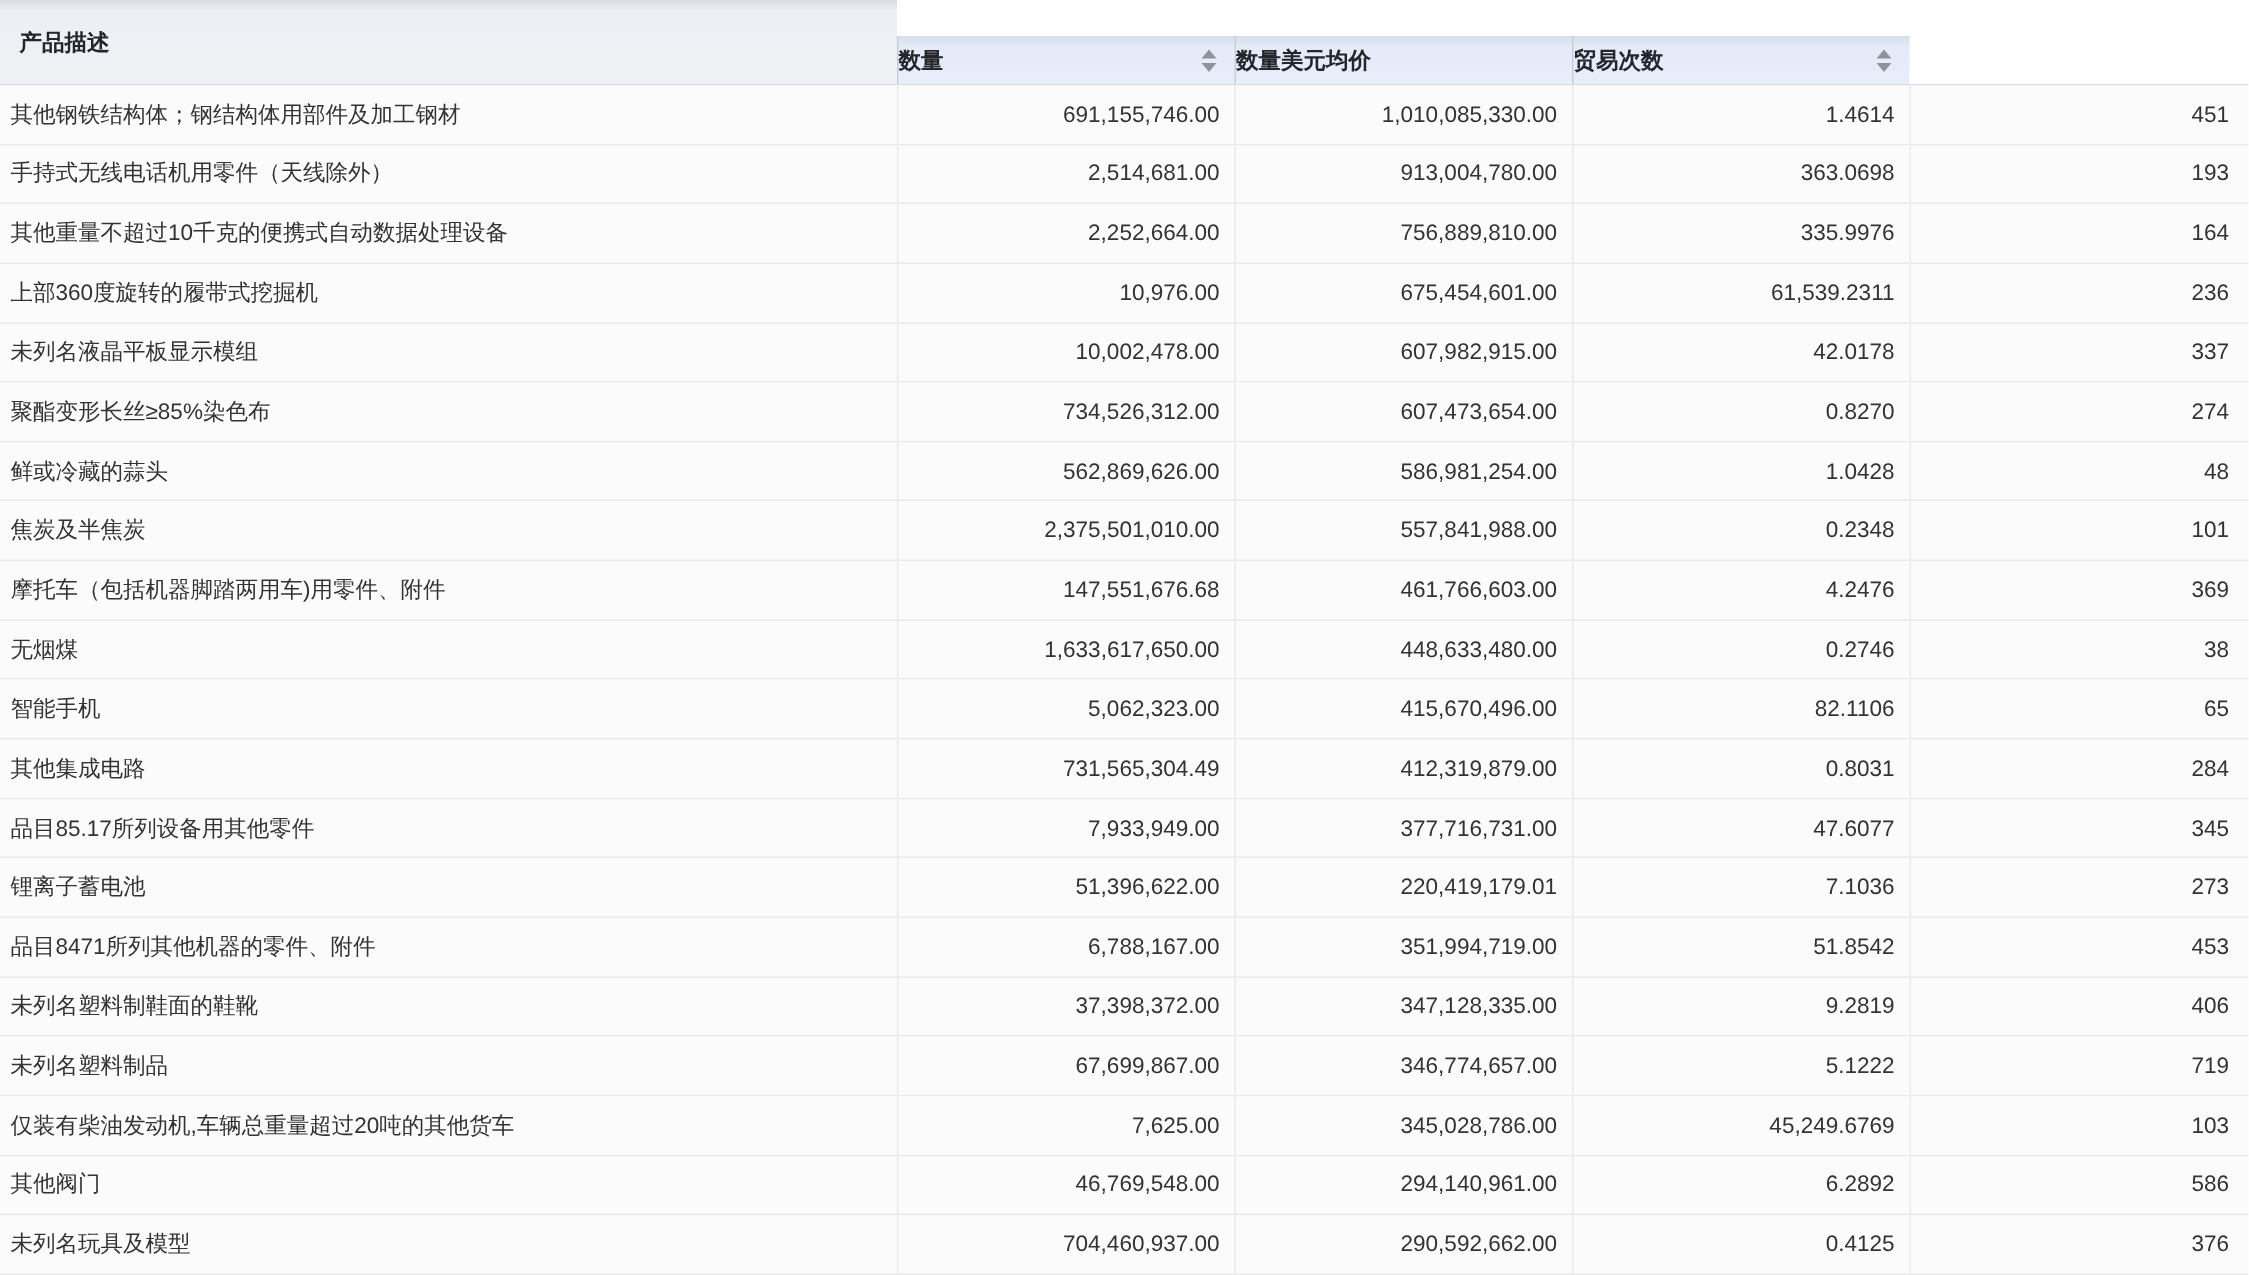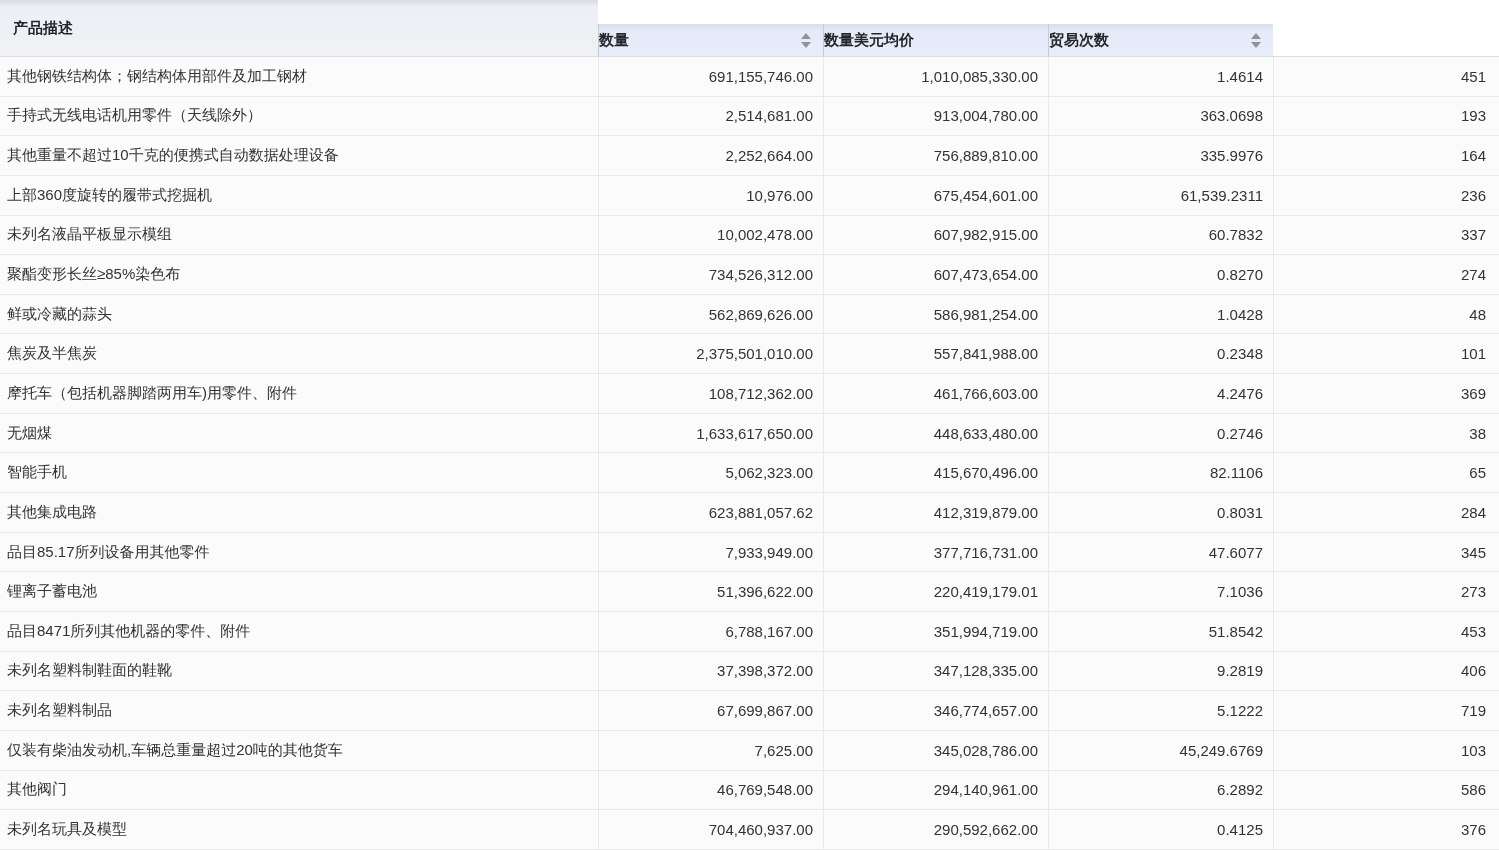--- a/index.html
+++ b/index.html
@@ -91,28 +91,28 @@
           <i class="tri tri-up"></i>
           <i class="tri tri-down"></i>
         </span>
     </div>
   </div>
   <div class="tbody">
       <div class="tr"><div class="td col-desc">其他钢铁结构体；钢结构体用部件及加工钢材</div><div class="td col-num">691,155,746.00</div><div class="td col-num">1,010,085,330.00</div><div class="td col-num">1.4614</div><div class="td col-num col-last">451</div></div>
       <div class="tr"><div class="td col-desc">手持式无线电话机用零件（天线除外）</div><div class="td col-num">2,514,681.00</div><div class="td col-num">913,004,780.00</div><div class="td col-num">363.0698</div><div class="td col-num col-last">193</div></div>
       <div class="tr"><div class="td col-desc">其他重量不超过10千克的便携式自动数据处理设备</div><div class="td col-num">2,252,664.00</div><div class="td col-num">756,889,810.00</div><div class="td col-num">335.9976</div><div class="td col-num col-last">164</div></div>
       <div class="tr"><div class="td col-desc">上部360度旋转的履带式挖掘机</div><div class="td col-num">10,976.00</div><div class="td col-num">675,454,601.00</div><div class="td col-num">61,539.2311</div><div class="td col-num col-last">236</div></div>
-      <div class="tr"><div class="td col-desc">未列名液晶平板显示模组</div><div class="td col-num">10,002,478.00</div><div class="td col-num">607,982,915.00</div><div class="td col-num">60.7832</div><div class="td col-num col-last">337</div></div>
+      <div class="tr"><div class="td col-desc">未列名液晶平板显示模组</div><div class="td col-num">10,002,478.00</div><div class="td col-num">607,982,915.00</div><div class="td col-num">42.0178</div><div class="td col-num col-last">337</div></div>
       <div class="tr"><div class="td col-desc">聚酯变形长丝≥85%染色布</div><div class="td col-num">734,526,312.00</div><div class="td col-num">607,473,654.00</div><div class="td col-num">0.8270</div><div class="td col-num col-last">274</div></div>
       <div class="tr"><div class="td col-desc">鲜或冷藏的蒜头</div><div class="td col-num">562,869,626.00</div><div class="td col-num">586,981,254.00</div><div class="td col-num">1.0428</div><div class="td col-num col-last">48</div></div>
       <div class="tr"><div class="td col-desc">焦炭及半焦炭</div><div class="td col-num">2,375,501,010.00</div><div class="td col-num">557,841,988.00</div><div class="td col-num">0.2348</div><div class="td col-num col-last">101</div></div>
-      <div class="tr"><div class="td col-desc">摩托车（包括机器脚踏两用车)用零件、附件</div><div class="td col-num">108,712,362.00</div><div class="td col-num">461,766,603.00</div><div class="td col-num">4.2476</div><div class="td col-num col-last">369</div></div>
+      <div class="tr"><div class="td col-desc">摩托车（包括机器脚踏两用车)用零件、附件</div><div class="td col-num">147,551,676.68</div><div class="td col-num">461,766,603.00</div><div class="td col-num">4.2476</div><div class="td col-num col-last">369</div></div>
       <div class="tr"><div class="td col-desc">无烟煤</div><div class="td col-num">1,633,617,650.00</div><div class="td col-num">448,633,480.00</div><div class="td col-num">0.2746</div><div class="td col-num col-last">38</div></div>
       <div class="tr"><div class="td col-desc">智能手机</div><div class="td col-num">5,062,323.00</div><div class="td col-num">415,670,496.00</div><div class="td col-num">82.1106</div><div class="td col-num col-last">65</div></div>
-      <div class="tr"><div class="td col-desc">其他集成电路</div><div class="td col-num">623,881,057.62</div><div class="td col-num">412,319,879.00</div><div class="td col-num">0.8031</div><div class="td col-num col-last">284</div></div>
+      <div class="tr"><div class="td col-desc">其他集成电路</div><div class="td col-num">731,565,304.49</div><div class="td col-num">412,319,879.00</div><div class="td col-num">0.8031</div><div class="td col-num col-last">284</div></div>
       <div class="tr"><div class="td col-desc">品目85.17所列设备用其他零件</div><div class="td col-num">7,933,949.00</div><div class="td col-num">377,716,731.00</div><div class="td col-num">47.6077</div><div class="td col-num col-last">345</div></div>
       <div class="tr"><div class="td col-desc">锂离子蓄电池</div><div class="td col-num">51,396,622.00</div><div class="td col-num">220,419,179.01</div><div class="td col-num">7.1036</div><div class="td col-num col-last">273</div></div>
       <div class="tr"><div class="td col-desc">品目8471所列其他机器的零件、附件</div><div class="td col-num">6,788,167.00</div><div class="td col-num">351,994,719.00</div><div class="td col-num">51.8542</div><div class="td col-num col-last">453</div></div>
       <div class="tr"><div class="td col-desc">未列名塑料制鞋面的鞋靴</div><div class="td col-num">37,398,372.00</div><div class="td col-num">347,128,335.00</div><div class="td col-num">9.2819</div><div class="td col-num col-last">406</div></div>
       <div class="tr"><div class="td col-desc">未列名塑料制品</div><div class="td col-num">67,699,867.00</div><div class="td col-num">346,774,657.00</div><div class="td col-num">5.1222</div><div class="td col-num col-last">719</div></div>
       <div class="tr"><div class="td col-desc">仅装有柴油发动机,车辆总重量超过20吨的其他货车</div><div class="td col-num">7,625.00</div><div class="td col-num">345,028,786.00</div><div class="td col-num">45,249.6769</div><div class="td col-num col-last">103</div></div>
       <div class="tr"><div class="td col-desc">其他阀门</div><div class="td col-num">46,769,548.00</div><div class="td col-num">294,140,961.00</div><div class="td col-num">6.2892</div><div class="td col-num col-last">586</div></div>
       <div class="tr"><div class="td col-desc">未列名玩具及模型</div><div class="td col-num">704,460,937.00</div><div class="td col-num">290,592,662.00</div><div class="td col-num">0.4125</div><div class="td col-num col-last">376</div></div>
     </div>
 </div>

